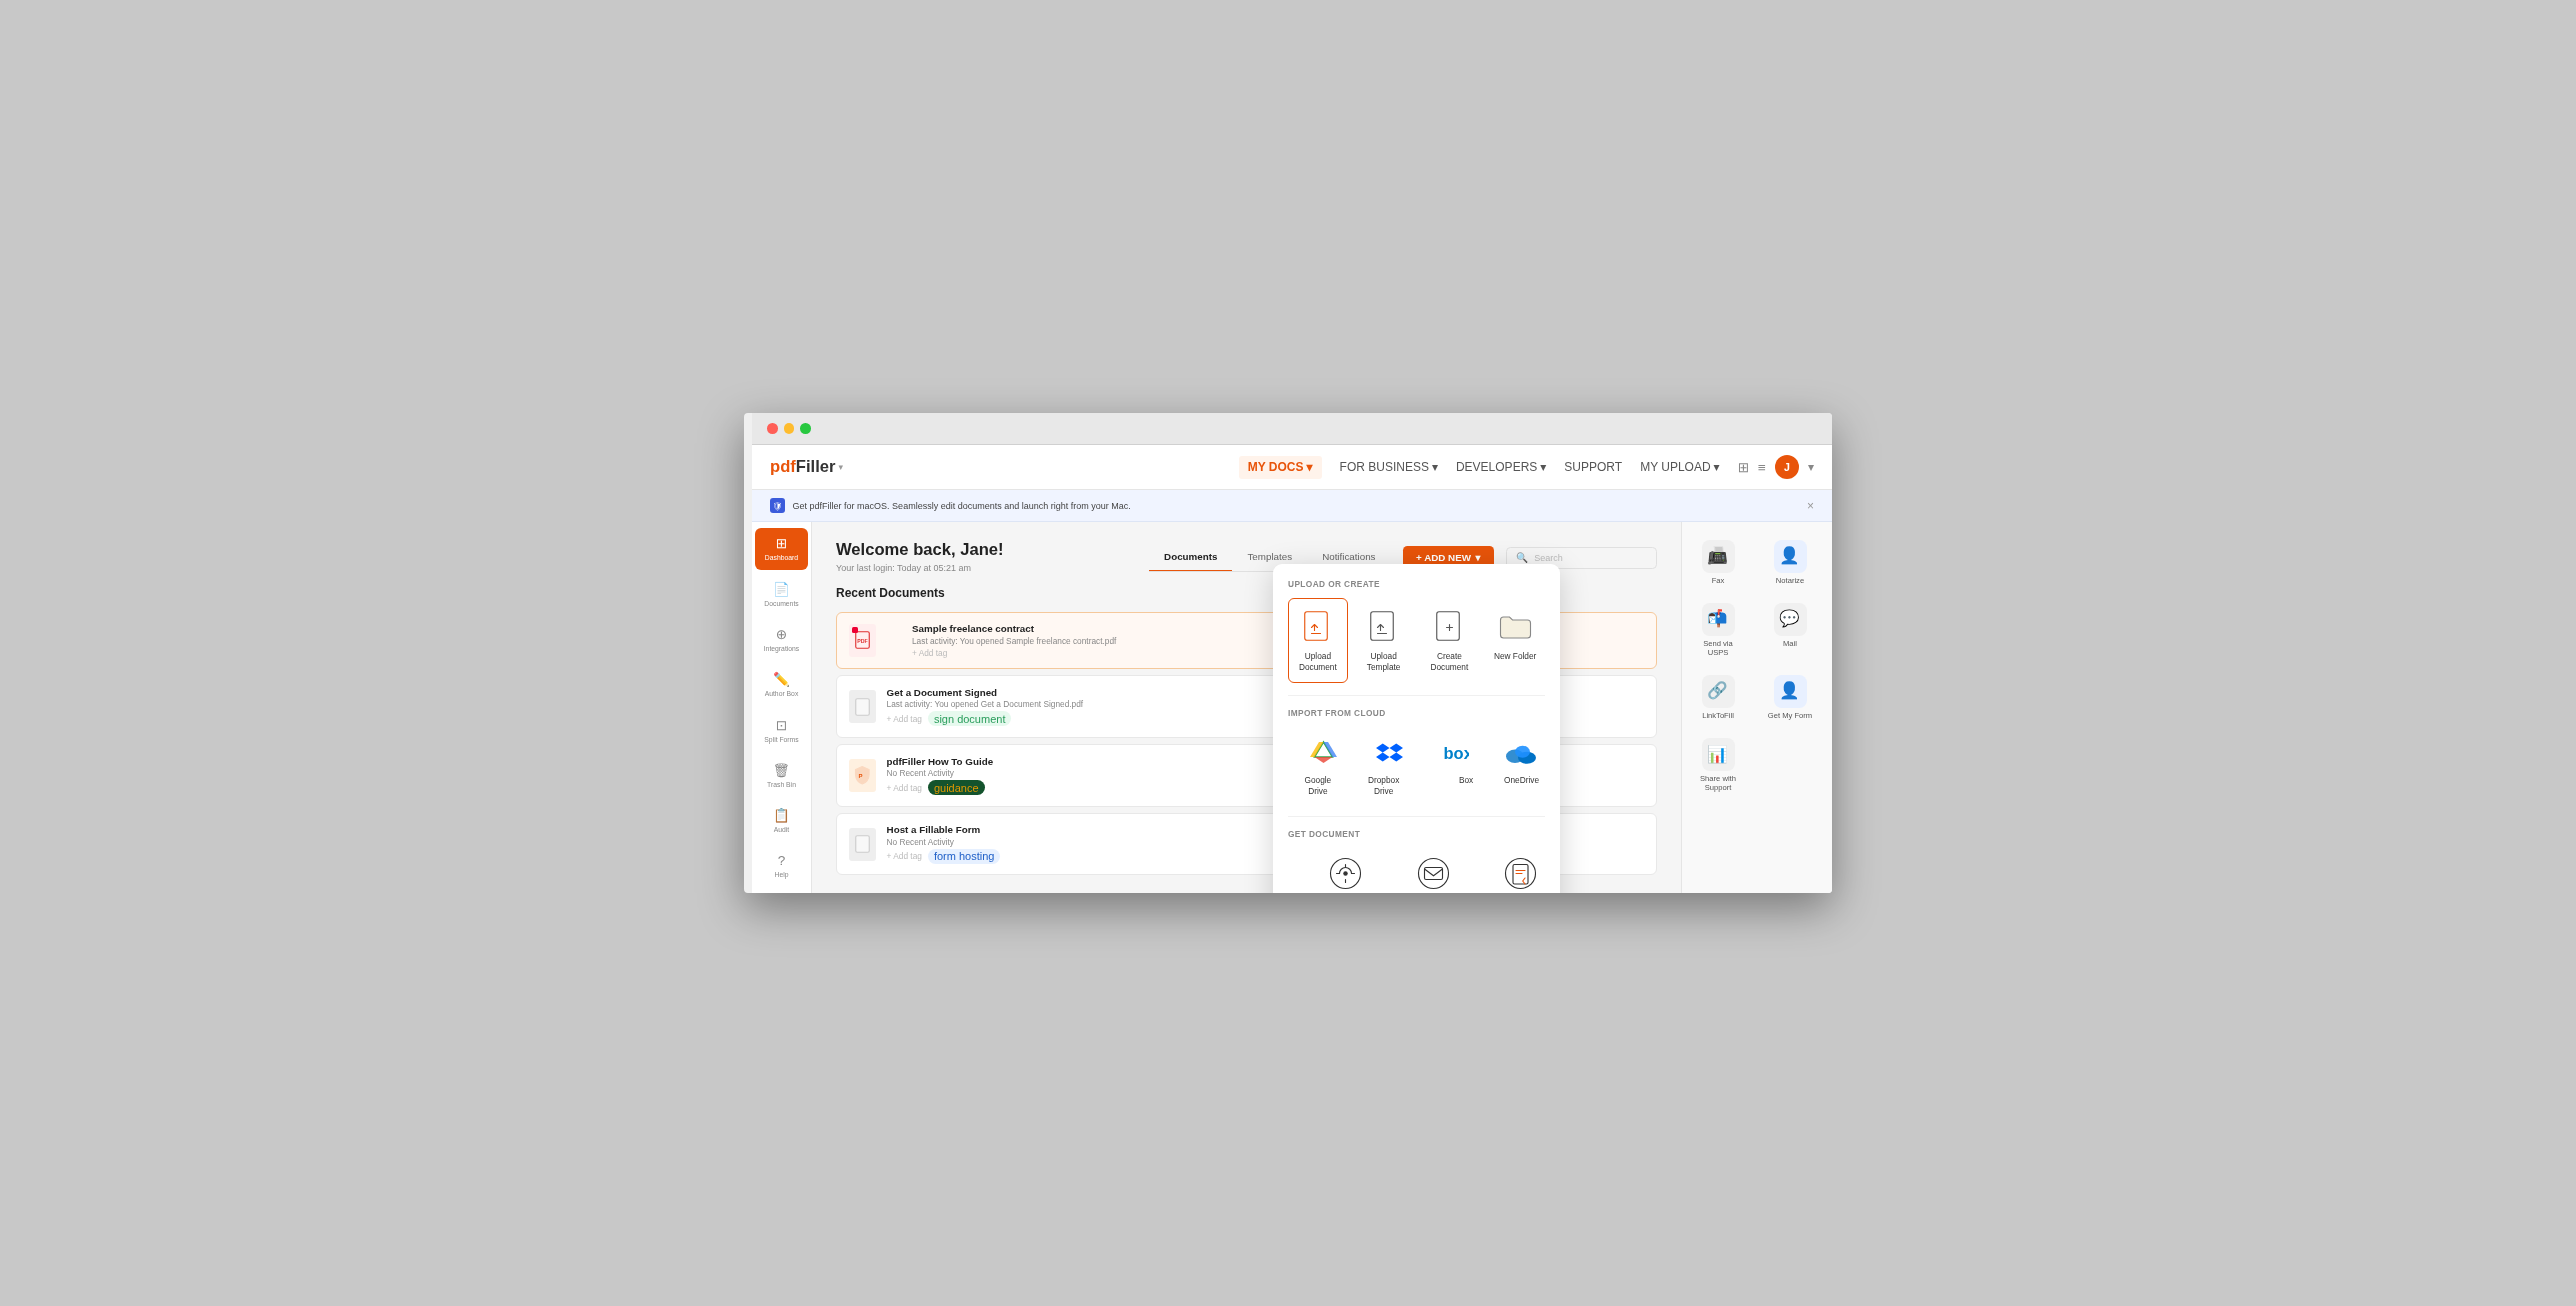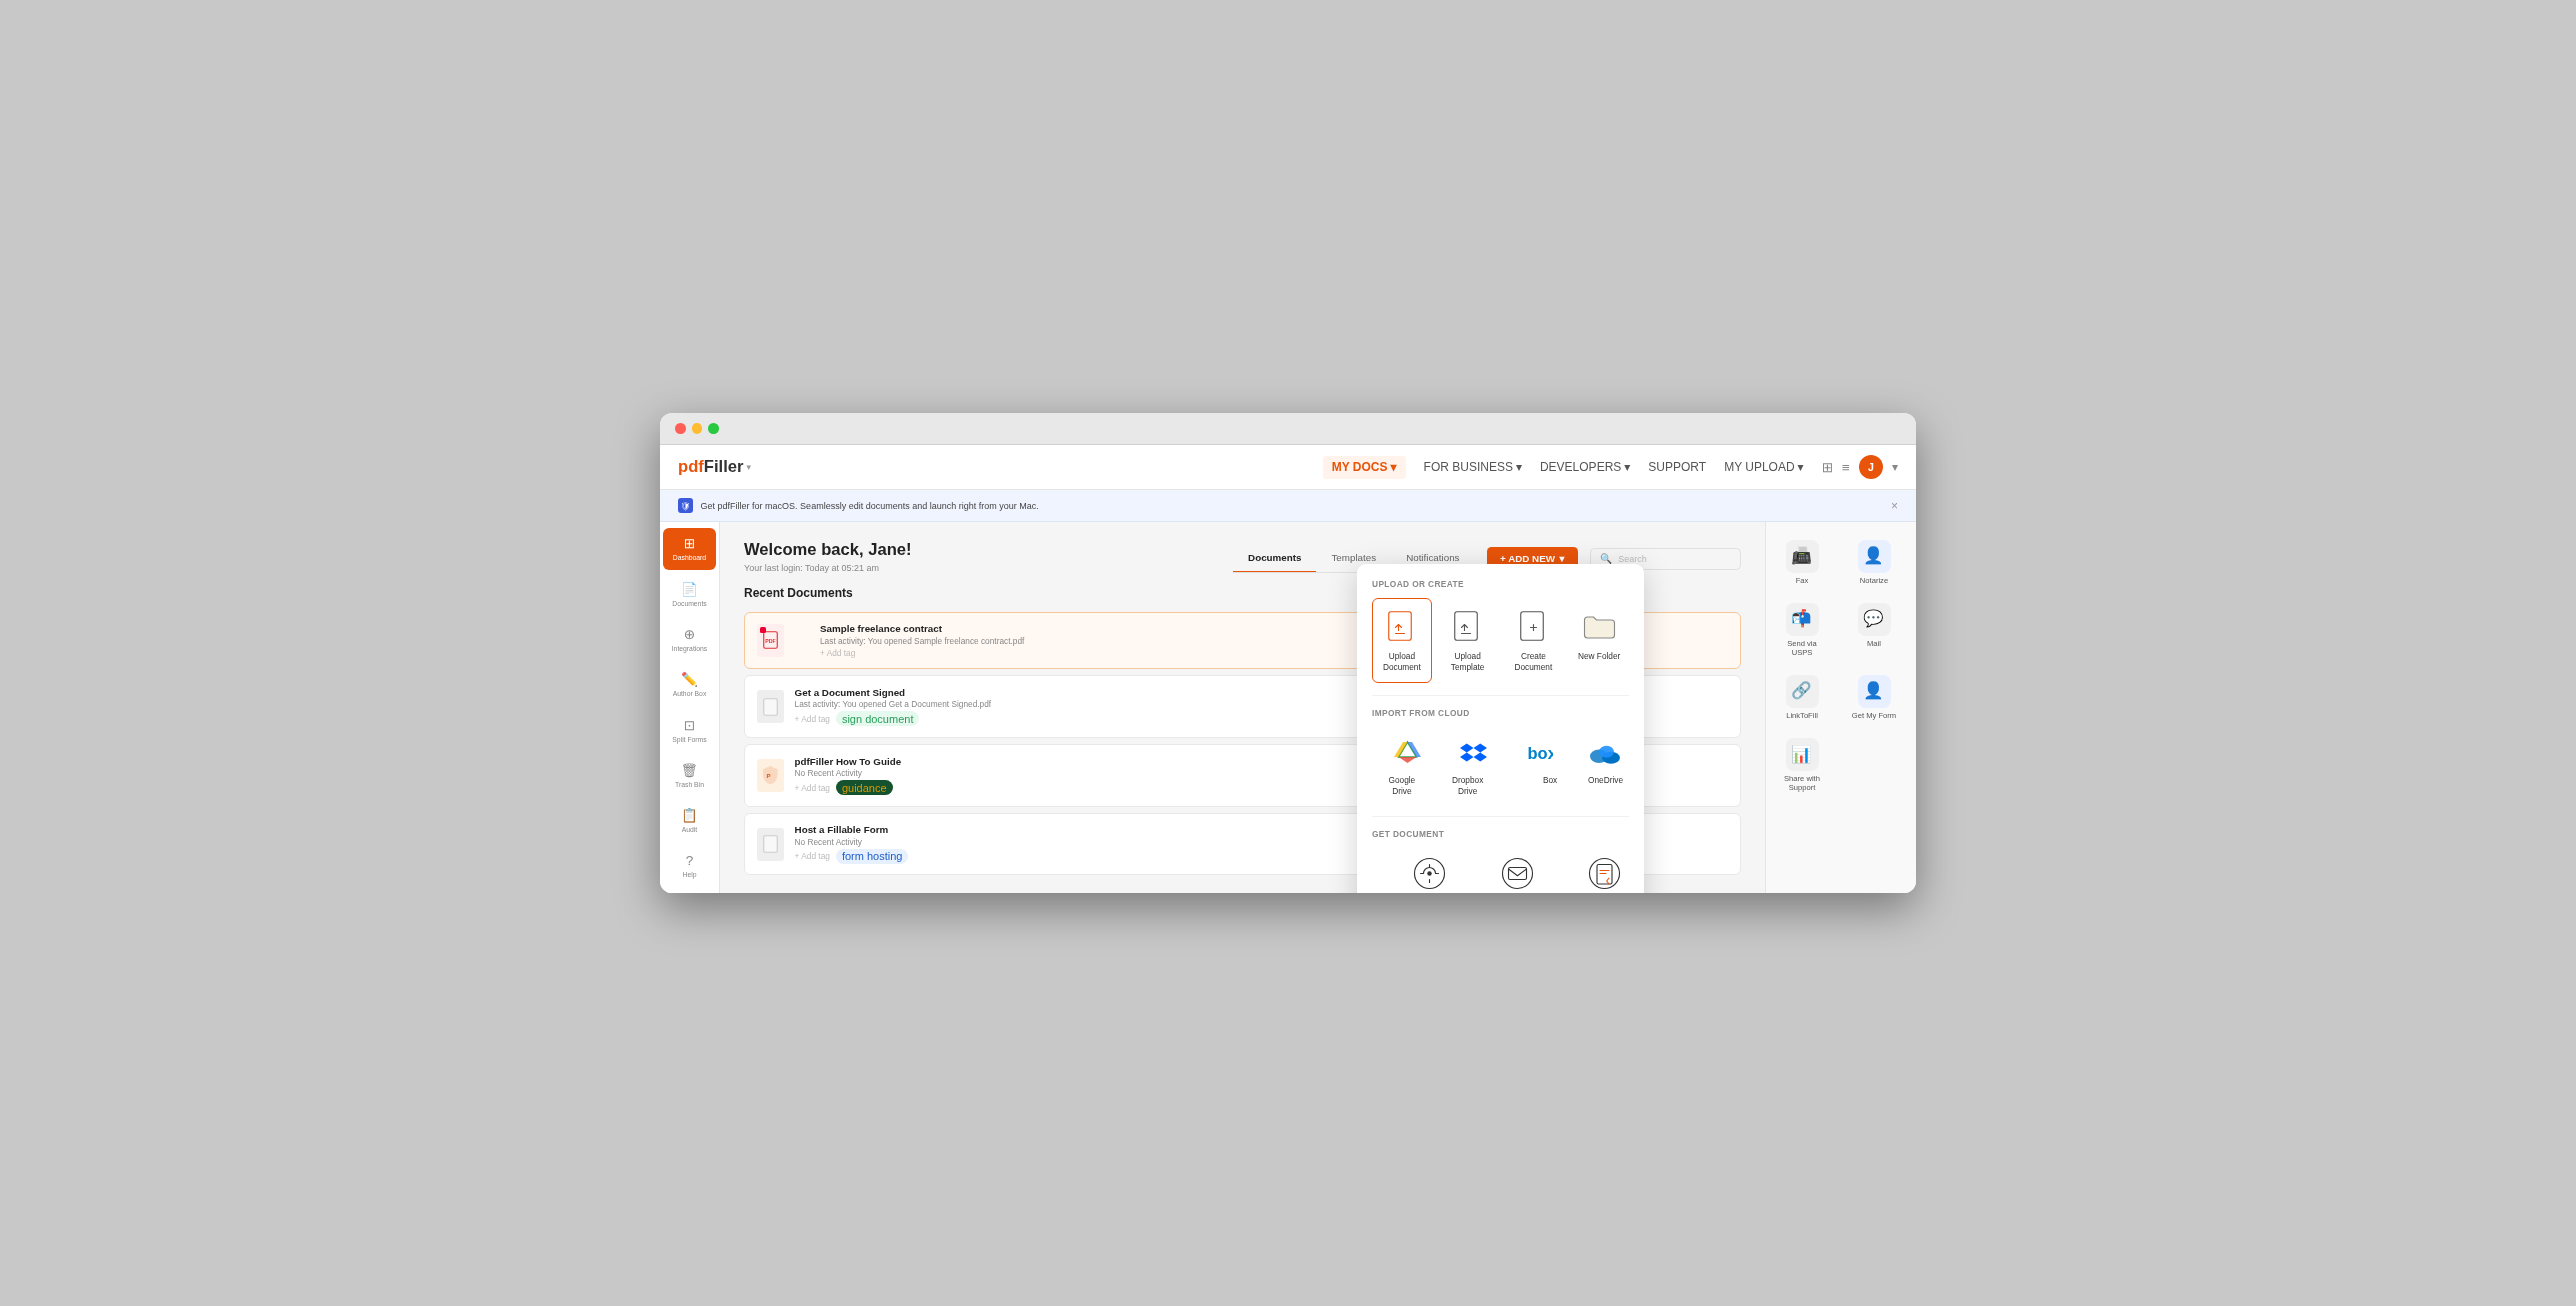--- a/index.html
+++ b/index.html
@@ -7,26 +7,27 @@
       background: #c8c8c8;
       font-family: -apple-system, BlinkMacSystemFont, 'Segoe UI', sans-serif;
       display: flex;
       justify-content: center;
       align-items: center;
       min-height: 100vh;
       padding: 15px;
     }
 
     .browser-window {
-      width: 1256px;
+      width: 1088px;
       max-width: 100%;
       background: #f0f0f0;
-      border-radius: 12px;
+      border-radius: 4px;
       box-shadow: 0 15px 45px rgba(0,0,0,0.4);
       overflow: hidden;
+      padding-left: 8px;
     }
 
     .browser-titlebar {
       background: #e8e8e8;
       padding: 10.6px 15px;
       display: flex;
       align-items: center;
       gap: 6px;
       border-bottom: 0.8px solid #d0d0d0;
     }
@@ -239,21 +240,21 @@
       font-size: 9.8px;
       font-weight: 600;
       cursor: pointer;
       display: flex;
       align-items: center;
       gap: 4.5px;
     }
 
     .content-header-row {
       display: flex;
-      align-items: flex-end;
+      align-items: center;
       justify-content: space-between;
       margin-bottom: 13px;
     }
 
     .search-bar {
       display: flex;
       align-items: center;
       background: #f5f5f5;
       border: 0.8px solid #e0e0e0;
       border-radius: 4.5px;

